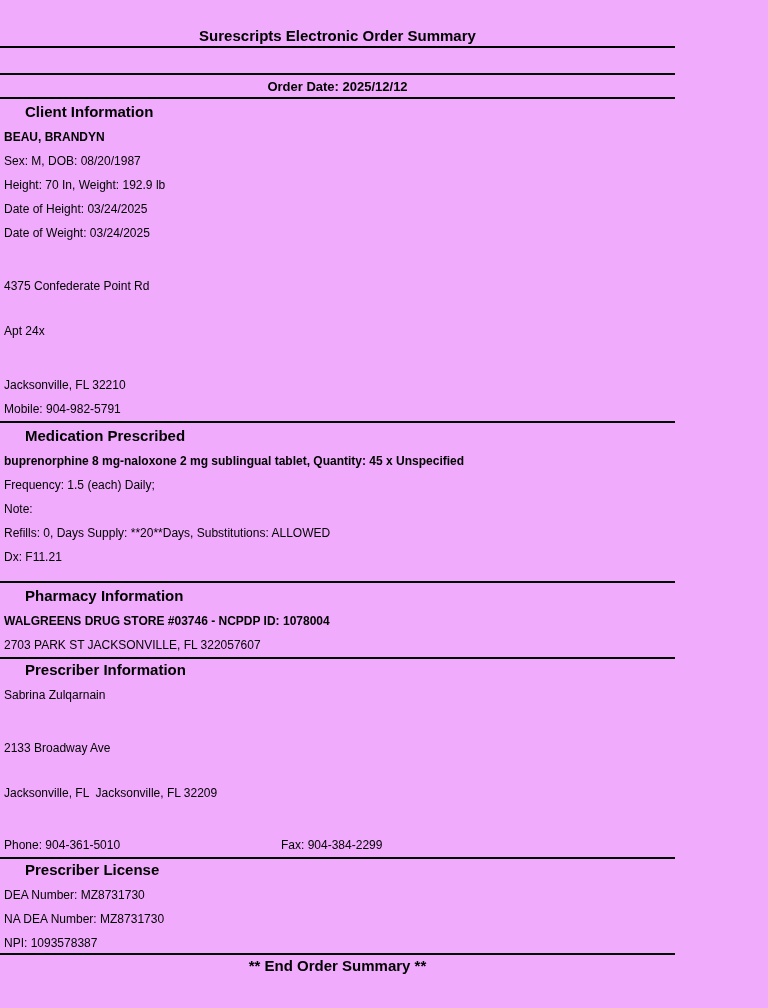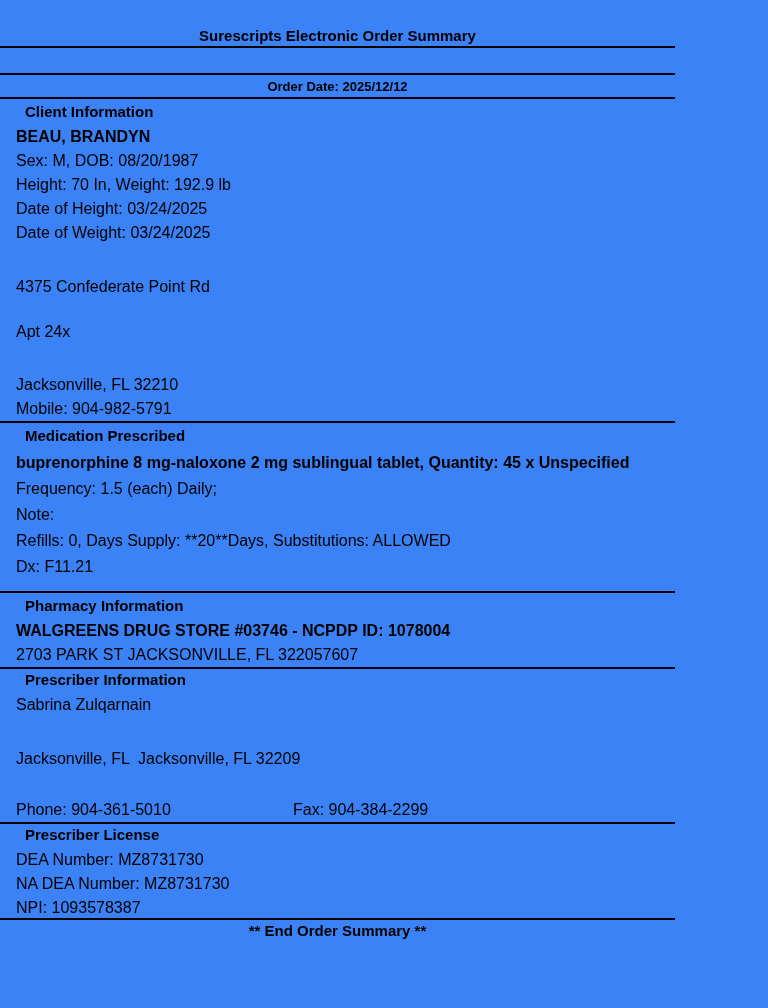--- a/index.html
+++ b/index.html
@@ -8,21 +8,21 @@
     width: 768px;
     height: 1008px;
     background: #ffffff;
     color: #000000;
     font-family: "Liberation Sans", sans-serif;
   }
   .page {
     position: relative;
     width: 768px;
     height: 1008px;
-    background: #3b82f6;
+    background: #f0abfc;
     overflow: hidden;
   }
   .doc {
     width: 675px;
   }
   .rule {
     border: 0;
     border-top: 2px solid #000000;
     height: 0;
     width: 675px;
@@ -46,29 +46,29 @@
     font-weight: bold;
   }
   .section-heading {
     font-size: 15px;
     font-weight: bold;
     line-height: 18px;
     padding-left: 25px;
     margin-top: 4px;
   }
   .row {
-    font-size: 16px;
+    font-size: 12px;
     line-height: 16px;
-    padding-left: 16px;
+    padding-left: 4px;
     margin-top: 8px;
     white-space: pre-wrap;
   }
   .row.bold { font-weight: bold; }
   .row.tight { line-height: 15px; }
-  .row.med-row { margin-top: 10px; }
+  .row.med-row { }
   .two-col { display: flex; }
   .two-col .col-phone { display: inline-block; width: 277px; white-space: pre-wrap; }
   .rule.after-client { margin-top: 4px; }
   .rule.after-med { margin-top: 16px; }
   .section-heading.pharmacy { }
   .rule.after-pharmacy { margin-top: 4px; }
   .section-heading.prescriber { margin-top: 2px; }
   .row.prescriber-phone { margin-top: 6px; }
   .rule.after-prescriber { margin-top: 4px; }
   .section-heading.license { margin-top: 2px; }
@@ -119,20 +119,21 @@
     <div class="rule after-med"></div>
 
     <div class="section-heading pharmacy">Pharmacy Information</div>
     <div class="row bold">WALGREENS DRUG STORE #03746 - NCPDP ID: 1078004</div>
     <div class="row">2703 PARK ST JACKSONVILLE, FL 322057607</div>
     <div class="rule after-pharmacy"></div>
 
     <div class="section-heading prescriber">Prescriber Information</div>
     <div class="row">Sabrina Zulqarnain</div>
     <div class="row tight">
+      <div>2133 Broadway Ave</div>
       <div>Jacksonville, FL  Jacksonville, FL 32209</div>
     </div>
     <div class="row two-col prescriber-phone">
       <span class="col-phone">Phone: 904-361-5010</span>
       <span>Fax: 904-384-2299</span>
     </div>
     <div class="rule after-prescriber"></div>
 
     <div class="section-heading license">Prescriber License</div>
     <div class="row">DEA Number: MZ8731730</div>

